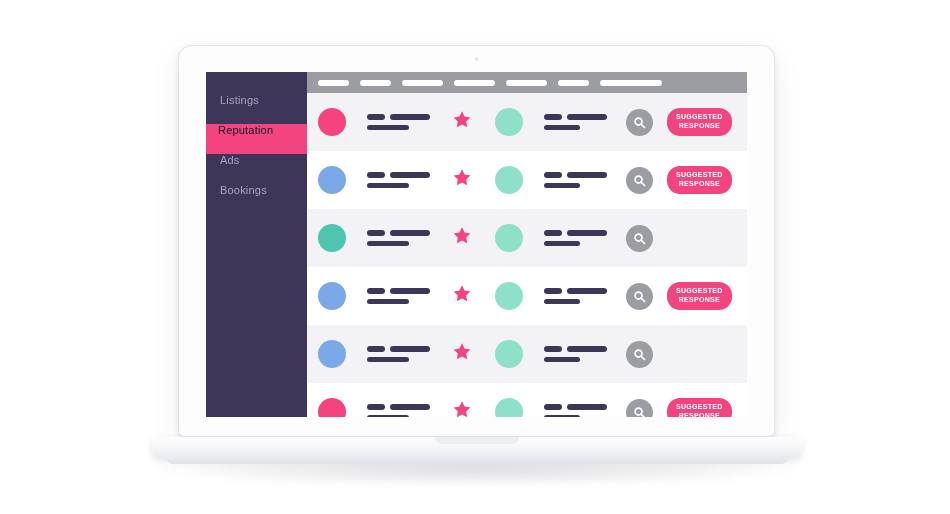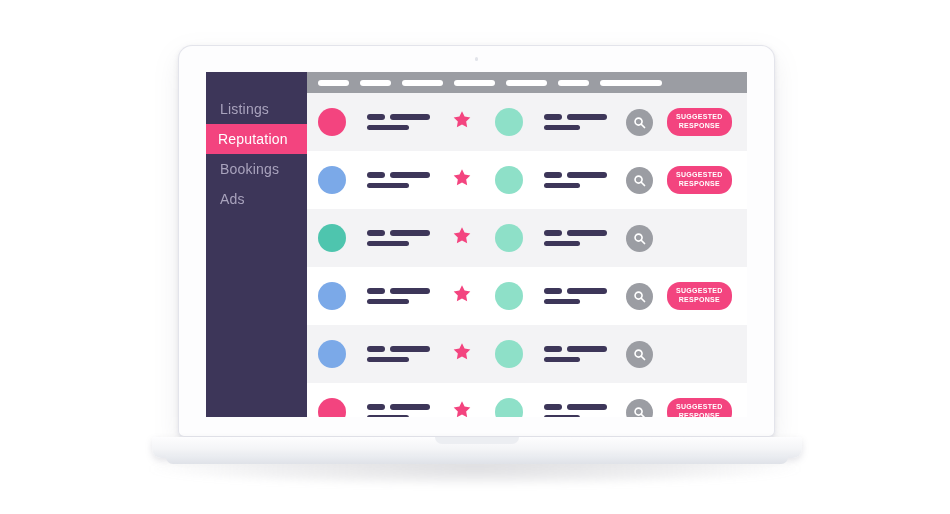--- a/index.html
+++ b/index.html
@@ -46,24 +46,24 @@
     background:linear-gradient(180deg,#eceef2 0%,#dfe2e8 100%);
     border-radius:0 0 7px 7px;
   }
 
   
   .app{position:absolute;inset:0;display:flex;background:#ffffff;}
   .sidebar{
     width:101px;flex:0 0 101px;background:#3d3659;padding-top:22px;
   }
   .nav-item{
-    height:30px;display:flex;align-items:center;padding-left:14px;
-    color:#a9a3bd;font-size:14px;letter-spacing:.2px;
-  }
-  .nav-item.active{background:#f3447f;color:#ffffff;padding-left:12px;}
+    height:30px;display:flex;padding-left:14px;
+    color:#a9a3bd;font-size:11px;letter-spacing:.2px;
+  }
+  .nav-item.active{background:#f3447f;color:#0f172a;padding-left:12px;}
 
   .content{flex:1;display:flex;flex-direction:column;min-width:0;background:#ffffff;}
   .table-head{
     height:21px;background:#9b9da3;display:flex;align-items:center;flex:0 0 21px;
   }
   .head-pill{height:6px;background:#ffffff;border-radius:3px;margin-left:11px;}
 
   .rows{flex:1;overflow:hidden;}
   .row{
     height:58px;display:flex;align-items:center;box-sizing:border-box;padding-left:11px;
@@ -103,24 +103,24 @@
       <div class="app">
 
         <nav class="sidebar" id="sidebar">
             <div class="nav-item">
               <span>Listings</span>
             </div>
             <div class="nav-item active">
               <span>Reputation</span>
             </div>
             <div class="nav-item">
+              <span>Ads</span>
+            </div>
+            <div class="nav-item">
               <span>Bookings</span>
-            </div>
-            <div class="nav-item">
-              <span>Ads</span>
             </div>
           </nav>
 
         <section class="content">
           <div class="table-head" id="table-head">
               <div class="head-pill" style="width: 31px;"></div>
               <div class="head-pill" style="width: 31px;"></div>
               <div class="head-pill" style="width: 41px;"></div>
               <div class="head-pill" style="width: 41px;"></div>
               <div class="head-pill" style="width: 41px;"></div>

